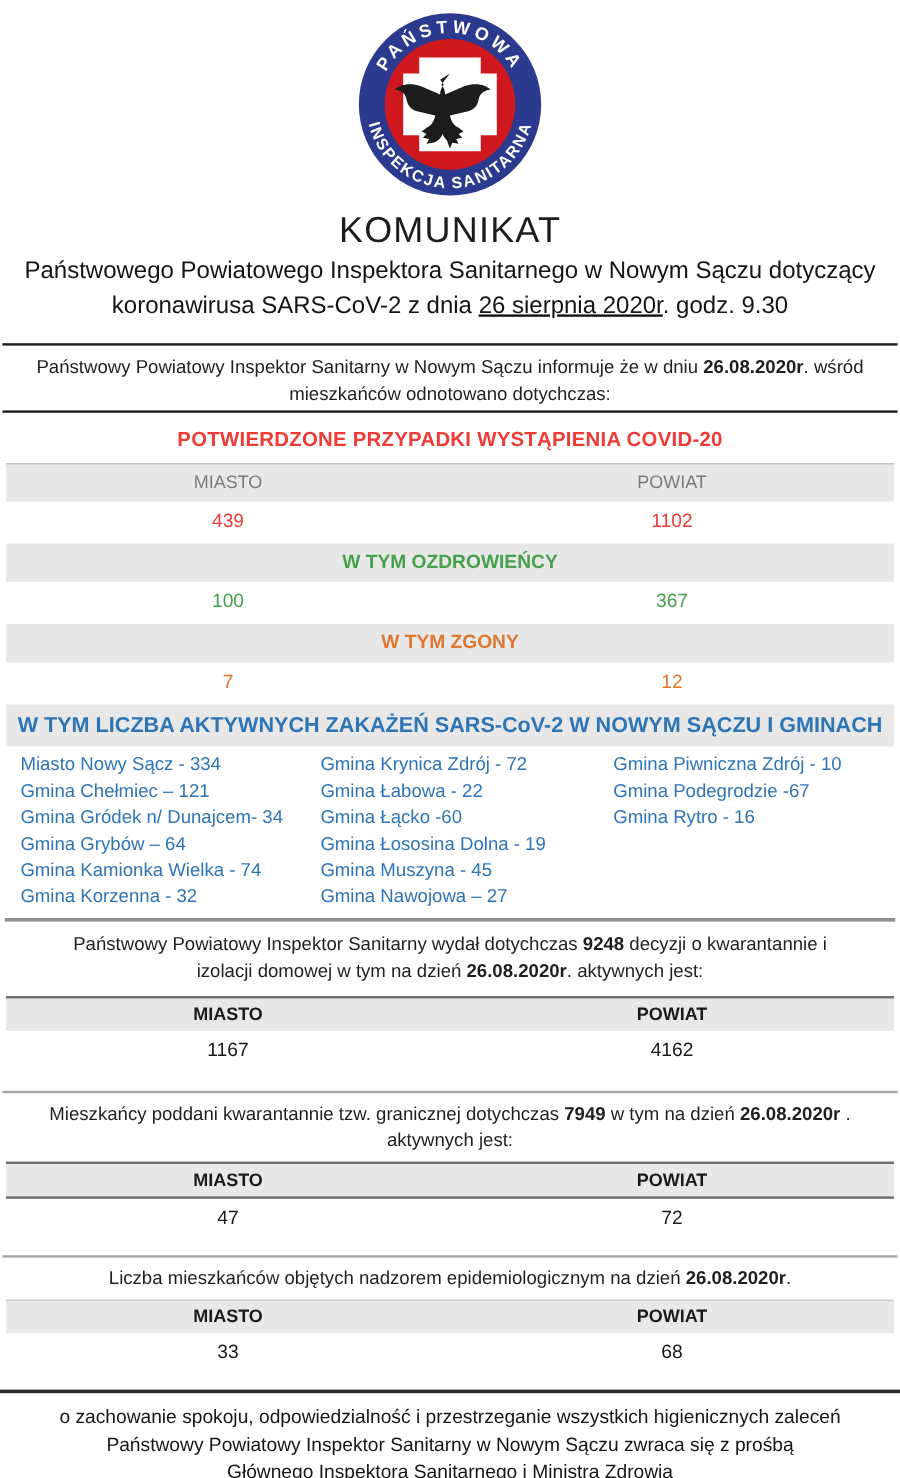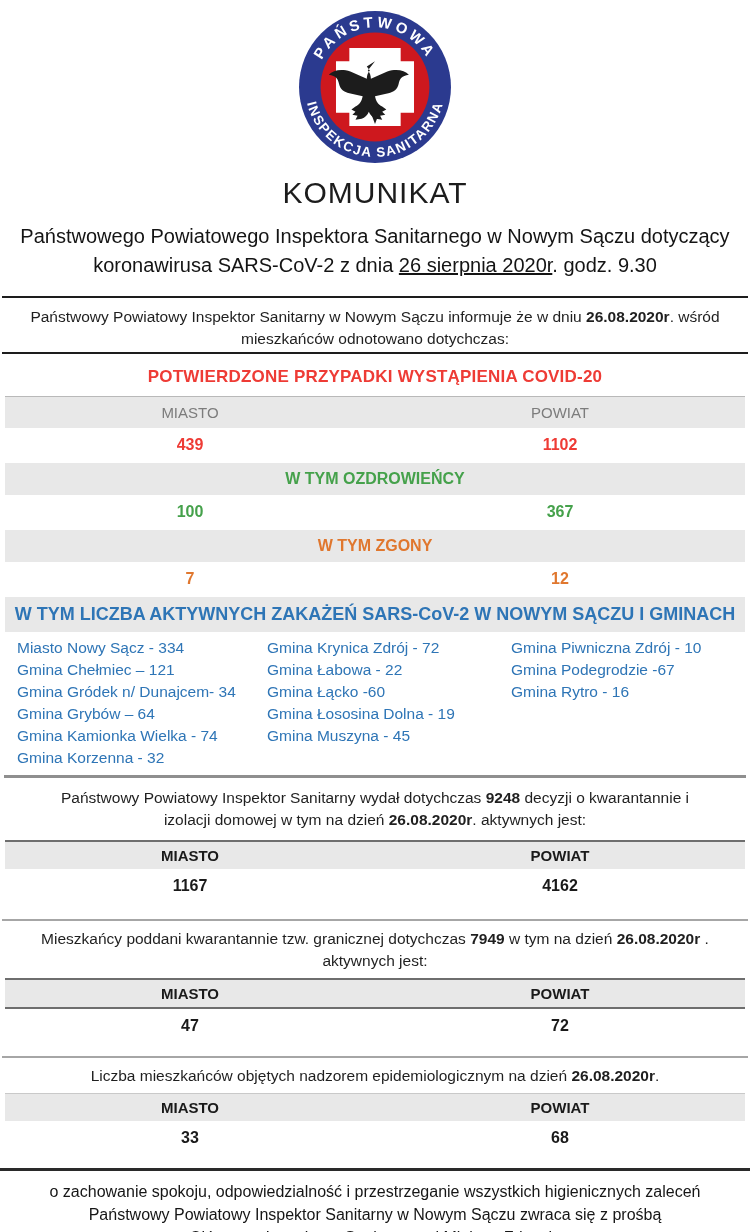--- a/index.html
+++ b/index.html
@@ -8,21 +8,21 @@
     width: 750px; min-height: 1232px; background: #ffffff;
     font-family: "Liberation Sans", sans-serif; color: #1f1f1f;
   }
   .page { width: 750px; position: relative; }
 
   
   .logo-wrap { display: flex; justify-content: center; padding-top: 10px; }
 
   
   .main-title { text-align: center; font-size: 30px; font-weight: 400; letter-spacing: 1px;
-    color: #1c1c1c; margin: 12px 0 12px; }
+    color: #1c1c1c; margin: 12px 0 2px; }
   .subtitle { text-align: center; font-size: 20px; line-height: 29px; color: #141414; }
   .b { font-weight: 700; }
   .u { text-decoration: underline; }
 
   
   .hr-black { border: none; border-top: 2px solid #1d1d1d; margin: 16px 2px 0; }
   .hr-black2 { border: none; border-top: 2px solid #1d1d1d; margin: 0 2px; }
   .hr-gray { border: none; border-top: 3px solid #8f8f8f; margin: 0 4px; }
   .hr-gray-thin { border: none; border-top: 2px solid #a6a6a6; margin: 0 2px; }
   .hr-footer { border: none; border-top: 3px solid #2a2a2a; margin: 12px 0 0; }
@@ -39,21 +39,21 @@
   .band .cell { text-align: center; font-size: 15px; }
   .band.gray-head { border-top: 1px solid #b9b9b9; }
   .band.gray-head .cell { color: #7c7c7c; font-weight: 400; }
   .band.black-head .cell { color: #1a1a1a; font-weight: 700; }
   .band.bt-dark { border-top: 2px solid #6e6e6e; padding: 5px 0; }
   .band.bb-dark { border-bottom: 2px solid #6e6e6e; }
   .band.bt-light { border-top: 1px solid #c9c9c9; padding: 5px 0; }
   .band-single { background: #e8e8e8; text-align: center; font-weight: 700; font-size: 16px;
     padding: 7px 0; }
   .vals { display: grid; grid-template-columns: 1fr 1fr; padding: 8px 0 9px; }
-  .vals .cell { text-align: center; font-size: 16px; font-weight: 700; }
+  .vals .cell { text-align: center; font-size: 16px; font-weight: 400; }
   .red-text { color: #ee3b35; }
   .green-text { color: #45a14b; }
   .orange-text { color: #e0772e; }
   .blue-text { color: #2e75b6; }
   .black-vals .cell { color: #1a1a1a; }
 
   .band-single.blue-text { font-size: 18px; }
   .gminy { display: grid; grid-template-columns: 250px 244px 1fr; padding: 5px 0 6px 12px;
     color: #2e75b6; font-size: 15.5px; margin: 0 5px; }
   .gmina-item { line-height: 22px; white-space: nowrap; }
@@ -135,20 +135,21 @@
         <div class="gmina-item">Gmina Grybów – 64</div>
         <div class="gmina-item">Gmina Kamionka Wielka - 74</div>
         <div class="gmina-item">Gmina Korzenna - 32</div>
       </div>
     <div>
         <div class="gmina-item">Gmina Krynica Zdrój - 72</div>
         <div class="gmina-item">Gmina Łabowa - 22</div>
         <div class="gmina-item">Gmina Łącko -60</div>
         <div class="gmina-item">Gmina Łososina Dolna - 19</div>
         <div class="gmina-item">Gmina Muszyna - 45</div>
+        <div class="gmina-item">Gmina Nawojowa – 27</div>
       </div>
     <div>
         <div class="gmina-item">Gmina Piwniczna Zdrój - 10</div>
         <div class="gmina-item">Gmina Podegrodzie -67</div>
         <div class="gmina-item">Gmina Rytro - 16</div>
       </div>
   </div>
 
   <hr class="hr-gray">
 

